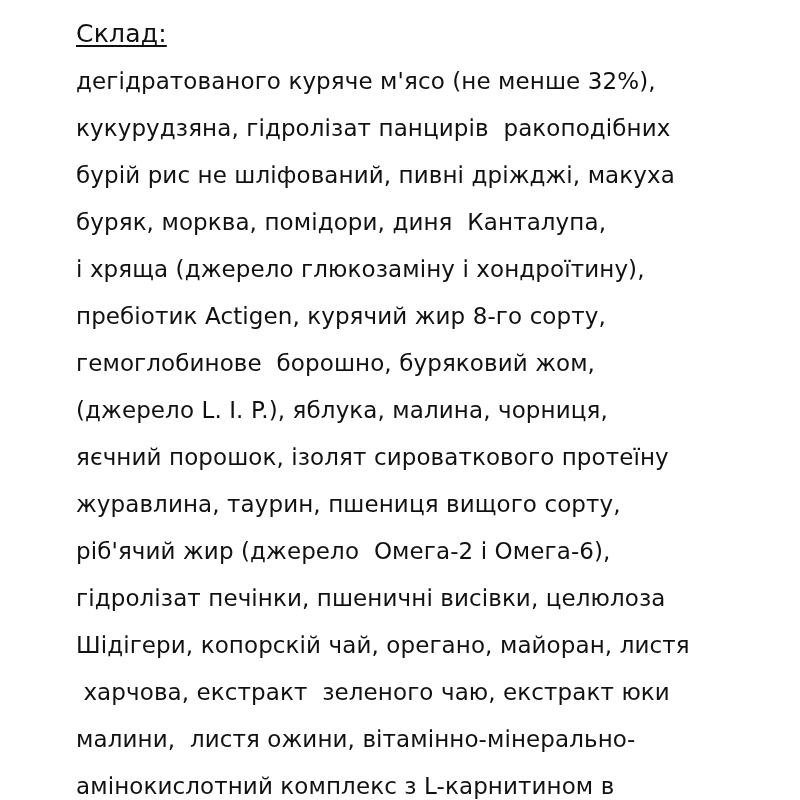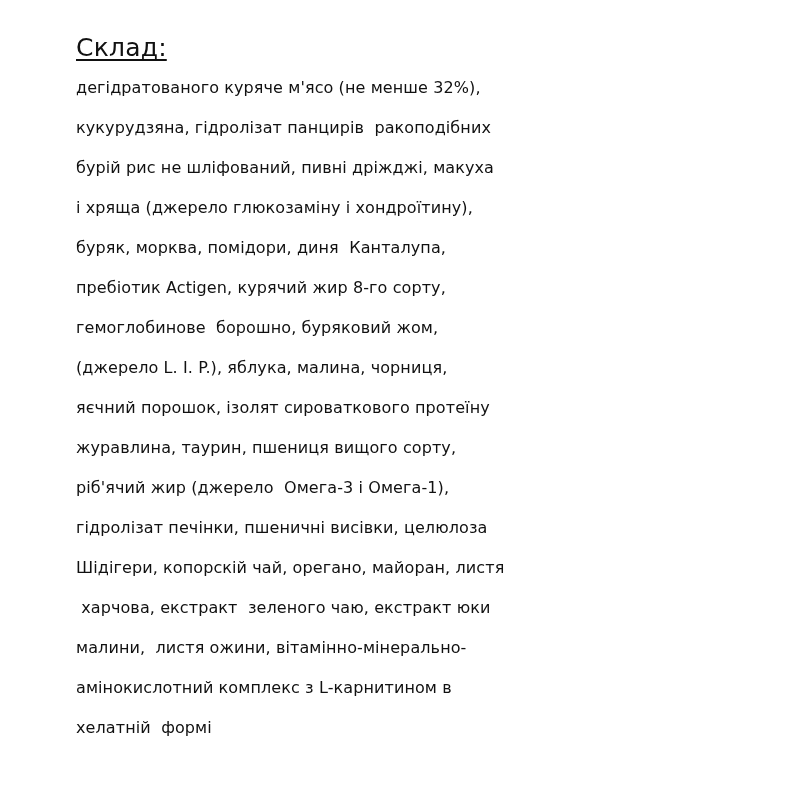--- a/index.html
+++ b/index.html
@@ -11,60 +11,61 @@
     height: 800px;
     background: #ffffff;
     font-family: "DejaVu Sans", sans-serif;
     color: #111111;
     overflow: hidden;
   }
   .page {
     box-sizing: border-box;
     width: 800px;
     height: 800px;
-    padding: 28px 40px 10px 76px;
+    padding: 14px 40px 10px 76px;
   }
   .heading {
     font-size: 25px;
     line-height: 40px;
     text-decoration: underline;
     text-underline-offset: 3px;
     letter-spacing: 0.2px;
   }
   .ingredients {
     margin: 0;
     padding: 0;
     list-style: none;
   }
   .line {
-    font-size: 16px;
+    font-size: 23px;
     line-height: 40px;
     letter-spacing: 0.1px;
     white-space: pre;
+    margin-top: 7px;
   }
 </style>
 </head>
 <body>
 
 <div class="page">
 
   <div class="heading">Склад:</div>
 
   <div class="ingredients">
     <div class="line">дегідратованого куряче м'ясо (не менше 32%),</div>
     <div class="line">кукурудзяна, гідролізат панцирів  ракоподібних</div>
     <div class="line">бурій рис не шліфований, пивні дріжджі, макуха</div>
+    <div class="line">буряк, морква, помідори, диня  Канталупа,</div>
     <div class="line">і хряща (джерело глюкозаміну і хондроїтину),</div>
-    <div class="line">буряк, морква, помідори, диня  Канталупа,</div>
     <div class="line">пребіотик Actigen, курячий жир 8-го сорту,</div>
     <div class="line">гемоглобинове  борошно, буряковий жом,</div>
     <div class="line">(джерело L. I. P.), яблука, малина, чорниця,</div>
     <div class="line">яєчний порошок, ізолят сироваткового протеїну</div>
     <div class="line">журавлина, таурин, пшениця вищого сорту,</div>
-    <div class="line">ріб'ячий жир (джерело  Омега-3 і Омега-1),</div>
+    <div class="line">ріб'ячий жир (джерело  Омега-2 і Омега-6),</div>
     <div class="line">гідролізат печінки, пшеничні висівки, целюлоза</div>
     <div class="line">Шідігери, копорскій чай, орегано, майоран, листя</div>
     <div class="line"> харчова, екстракт  зеленого чаю, екстракт юки</div>
     <div class="line">малини,  листя ожини, вітамінно-мінерально-</div>
     <div class="line">амінокислотний комплекс з L-карнитином в</div>
     <div class="line">хелатній  формі</div>
   </div>
 
 </div>
 

